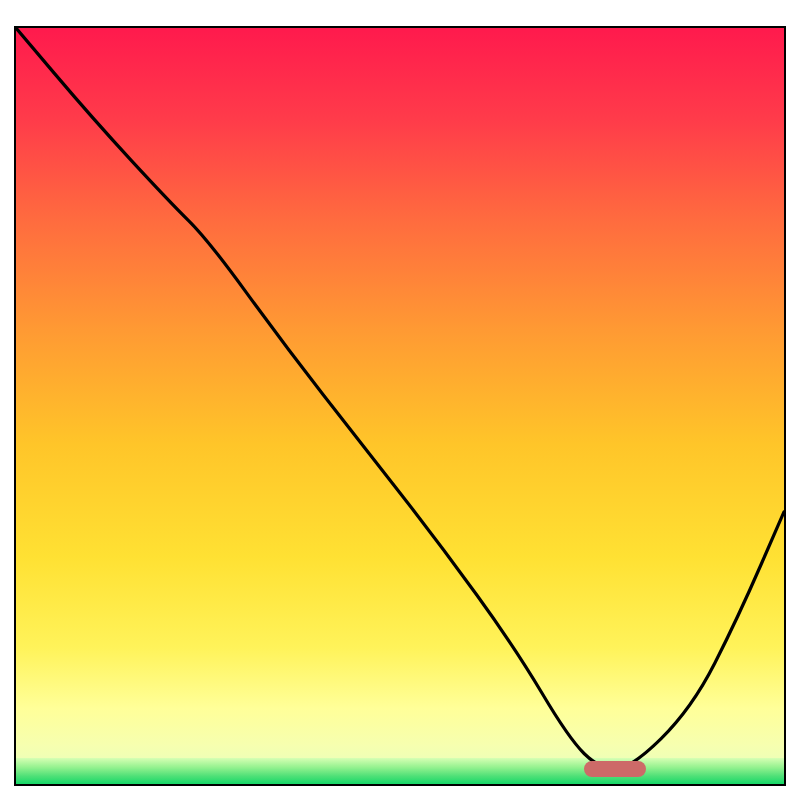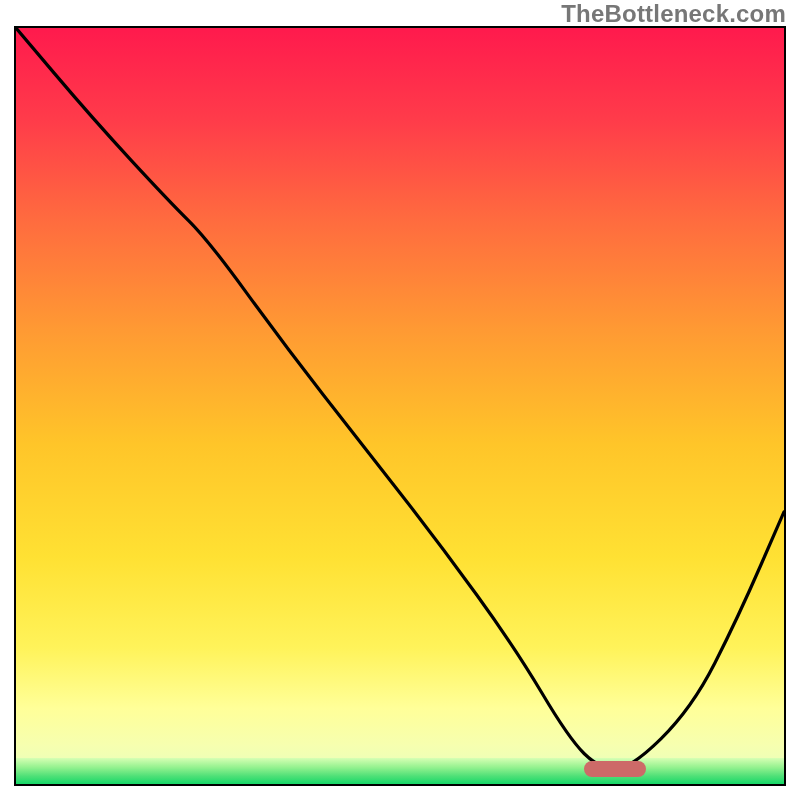--- a/index.html
+++ b/index.html
@@ -47,21 +47,20 @@
     position: absolute;
     height: 16px;
     border-radius: 8px;
     background: #cd6a68;
   }
 </style>
 </head>
 <body>
 <div class="wrap">
 
-  <div class="watermark">TheBottleneck.com</div>
 
   <div class="plot-box">
 
     <div class="bg">
       <svg width="100%" height="100%" viewBox="0 0 768 756" preserveAspectRatio="none">
         <defs>
           <linearGradient id="rainbow" x1="0" y1="0" x2="0" y2="1">
             <stop offset="0%" stop-color="#ff1a4d"></stop>
             <stop offset="12%" stop-color="#ff3b4a"></stop>
             <stop offset="25%" stop-color="#ff6a3f"></stop>

